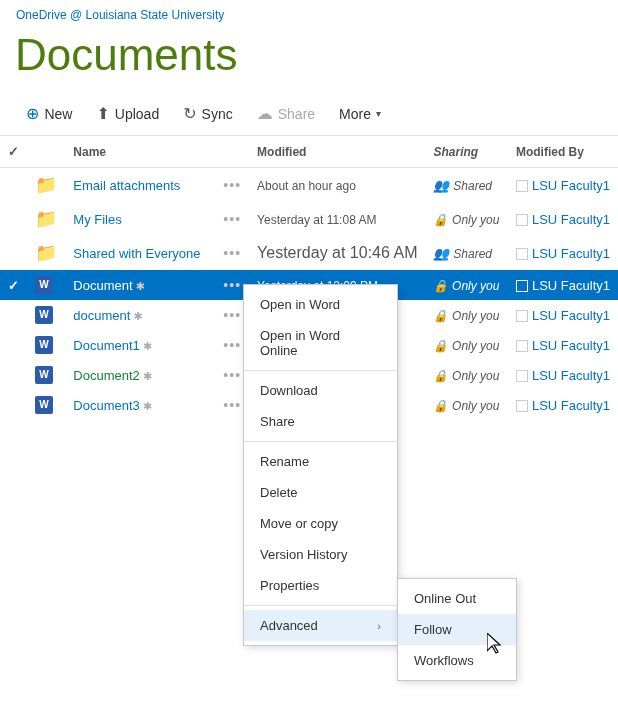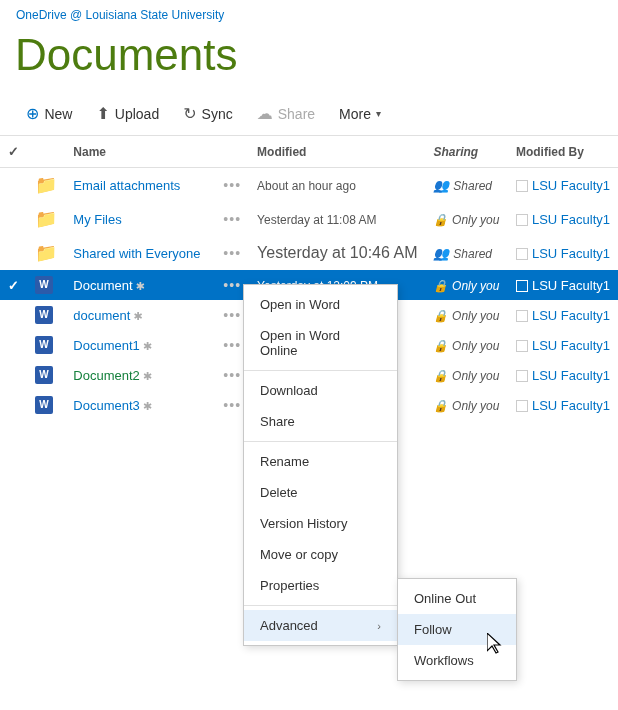--- a/index.html
+++ b/index.html
@@ -290,24 +290,24 @@
       <span>Share</span>
     </div>
     <div class="context-menu-divider"></div>
     <div class="context-menu-item">
       <span>Rename</span>
     </div>
     <div class="context-menu-item">
       <span>Delete</span>
     </div>
     <div class="context-menu-item">
+      <span>Move or copy</span>
+    </div>
+    <div class="context-menu-item">
       <span>Version History</span>
-    </div>
-    <div class="context-menu-item">
-      <span>Move or copy</span>
     </div>
     <div class="context-menu-item">
       <span>Properties</span>
     </div>
     <div class="context-menu-divider"></div>
     <div class="context-menu-item highlighted">
       <span>Advanced</span>
       <span class="submenu-arrow">›</span>
     </div>
   </div>

